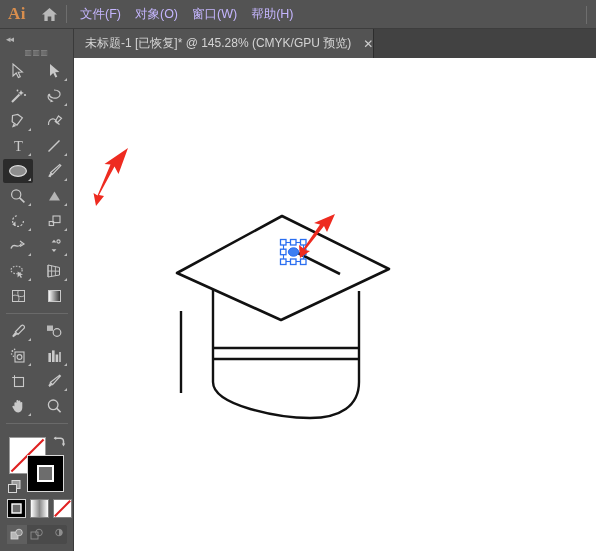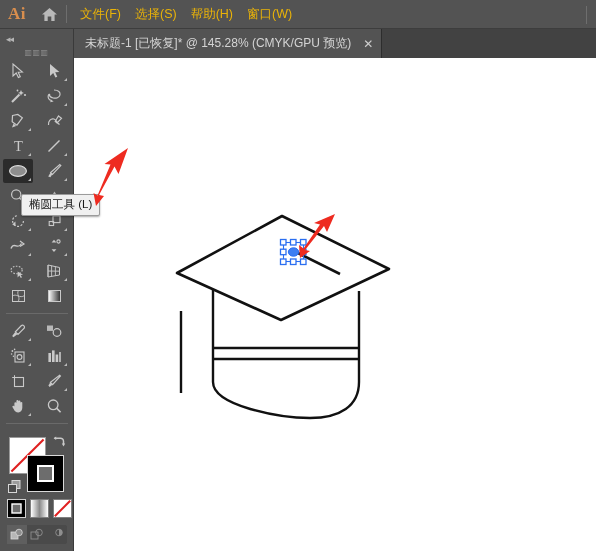--- a/index.html
+++ b/index.html
@@ -44,21 +44,21 @@
   #home-btn {
     width: 30px; height: 29px;
     display: flex; align-items: center; justify-content: center;
   }
   .vsep {
     width: 1px; height: 18px;
     background: #6e6e6e;
     margin: 0 6px 0 2px;
   }
   .menu-item {
-    color: #eab308;
+    color: #c4b5fd;
     font-size: 12.5px;
     padding: 4px 7px;
     white-space: nowrap;
     cursor: default;
   }
   #menu-right-sep {
     position: absolute;
     right: 9px; top: 6px;
     width: 1px; height: 18px;
     background: #6e6e6e;
@@ -71,21 +71,21 @@
     width: 596px; height: 29px;
     background: #424242;
   }
   #tab-doc {
     position: absolute;
     left: 74px; top: 0;
     height: 29px;
     background: #535353;
     display: flex;
     align-items: center;
-    padding: 0 8px 0 11px;
+    padding: 0 0 0 11px;
     box-sizing: border-box;
     border-right: 1px solid #2d2d2d;
   }
   #tab-title {
     color: #d4d4d4;
     font-size: 12px;
     white-space: nowrap;
   }
   #tab-close {
     color: #cfcfcf;
@@ -270,23 +270,23 @@
 
   <div id="menubar">
     <div id="ai-logo">Ai</div>
     <div id="home-btn">
       <svg width="17" height="15" viewBox="0 0 17 15" aria-hidden="true">
         <path d="M8.5 1 L16 7.4 L13.6 7.4 L13.6 14 L10.3 14 L10.3 9.4 L6.7 9.4 L6.7 14 L3.4 14 L3.4 7.4 L1 7.4 Z" fill="#b9b9b9"></path>
       </svg>
     </div>
     <div class="vsep"></div>
     <div class="menu-item">文件(F)</div>
-    <div class="menu-item">选择(S)</div>
+    <div class="menu-item">对象(O)</div>
+    <div class="menu-item">窗口(W)</div>
     <div class="menu-item">帮助(H)</div>
-    <div class="menu-item">窗口(W)</div>
     <div id="menu-right-sep"></div>
   </div>
 
   <div id="tabbar">
     <div id="tab-doc">
       <span id="tab-title">未标题-1 [已恢复]* @ 145.28% (CMYK/GPU 预览)</span>
       <span id="tab-close">✕</span>
     </div>
   </div>
 
@@ -613,21 +613,20 @@
           <svg width="14" height="13" viewBox="0 0 14 13">
             <path d="M9 1.2 A3.3 3.3 0 0 1 9 7.8 Z" fill="#8e8e8e"></path>
             <circle cx="9" cy="4.5" r="3.3" fill="none" stroke="#8e8e8e" stroke-width="0.9"></circle>
           </svg>
         </div>
       </div>
 
     </div>
   </div>
 
-  <div id="tooltip">椭圆工具 (L)</div>
 
   <div id="canvas">
     <svg id="artwork" width="522" height="493" viewBox="0 0 522 493">
 
       <line x1="107" y1="253" x2="107" y2="335" stroke="#111111" stroke-width="2.4"></line>
 
       <path d="M139 204 L139 324 C139 348 206 360 236 360 C266 360 285 348 285 324 L285 233" fill="none" stroke="#111111" stroke-width="2.4" stroke-linejoin="round"></path>
 
       <line x1="139" y1="290" x2="285" y2="290" stroke="#111111" stroke-width="2.4"></line>
       <line x1="139" y1="301" x2="285" y2="301" stroke="#111111" stroke-width="2.4"></line>

